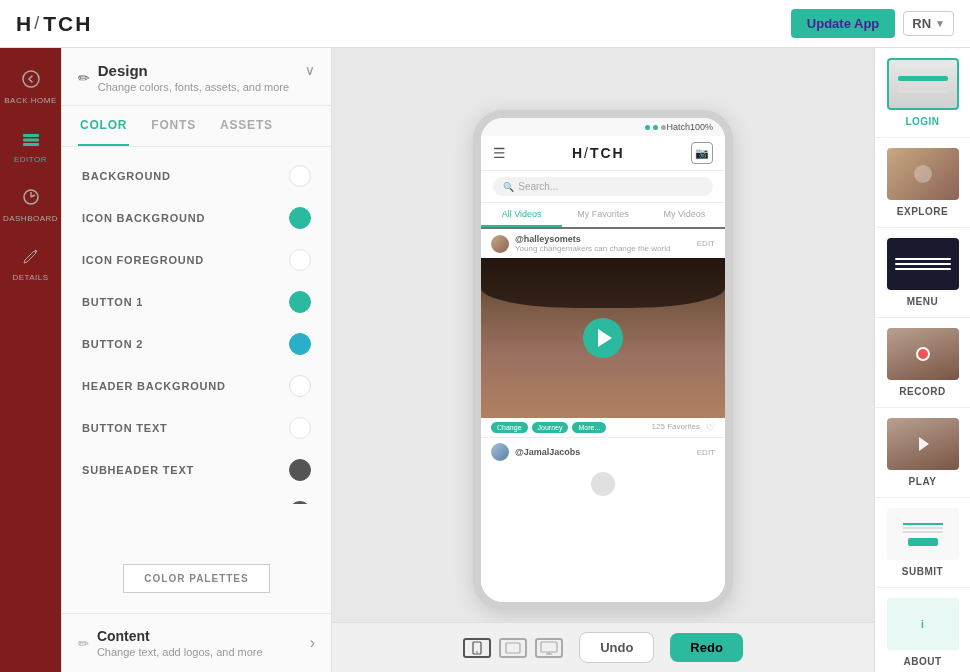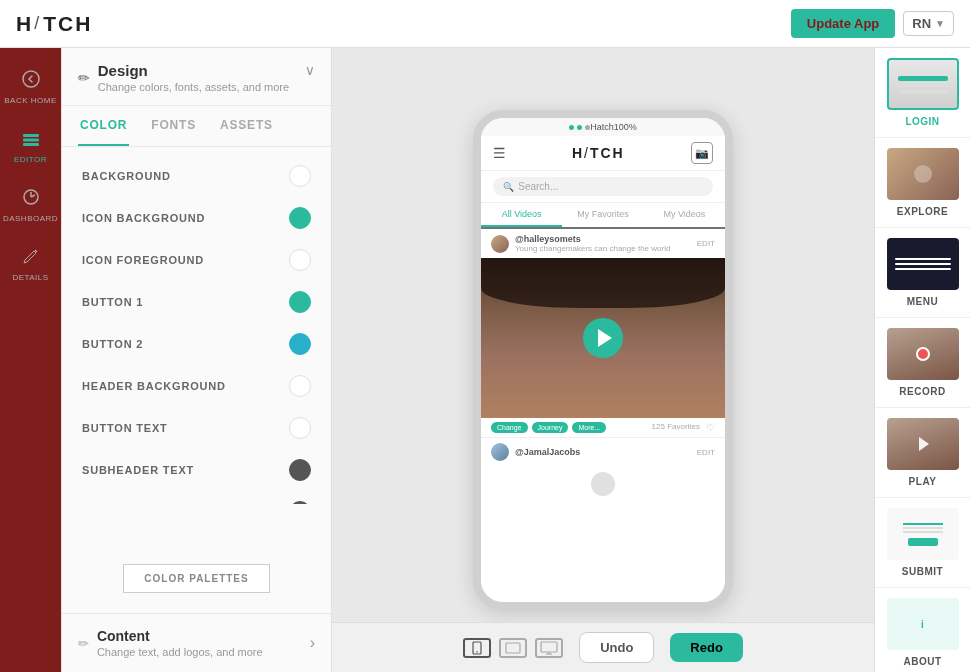--- a/index.html
+++ b/index.html
@@ -12,21 +12,21 @@
       display: flex;
       align-items: center;
       justify-content: space-between;
       padding: 0 16px;
       border-bottom: 1px solid #e0e0e0;
       flex-shrink: 0;
     }
     .nav-right { display: flex; align-items: center; gap: 8px; }
     .update-btn {
       background: #2bba9e;
-      color: #7f1d1d;
+      color: #4c1d95;
       border: none;
       border-radius: 4px;
       padding: 7px 16px;
       font-size: 13px;
       font-weight: 600;
       cursor: pointer;
     }
     .user-badge {
       display: flex;
       align-items: center;
@@ -201,21 +201,21 @@
       display: flex;
       flex-direction: column;
       overflow: hidden;
       box-shadow: 0 4px 20px rgba(0,0,0,0.15);
     }
     .phone-status-bar {
       background: #f8f8f8;
       padding: 4px 12px;
       display: flex;
       align-items: center;
-      justify-content: center;
+      justify-content: flex-end;
       font-size: 9px;
       color: #555;
     }
     .phone-dots { display: flex; gap: 3px; }
     .phone-dot { width: 5px; height: 5px; border-radius: 50%; background: #aaa; }
     .phone-dot.green { background: #2bba9e; }
     .phone-header {
       background: #fff;
       padding: 6px 12px;
       display: flex;

